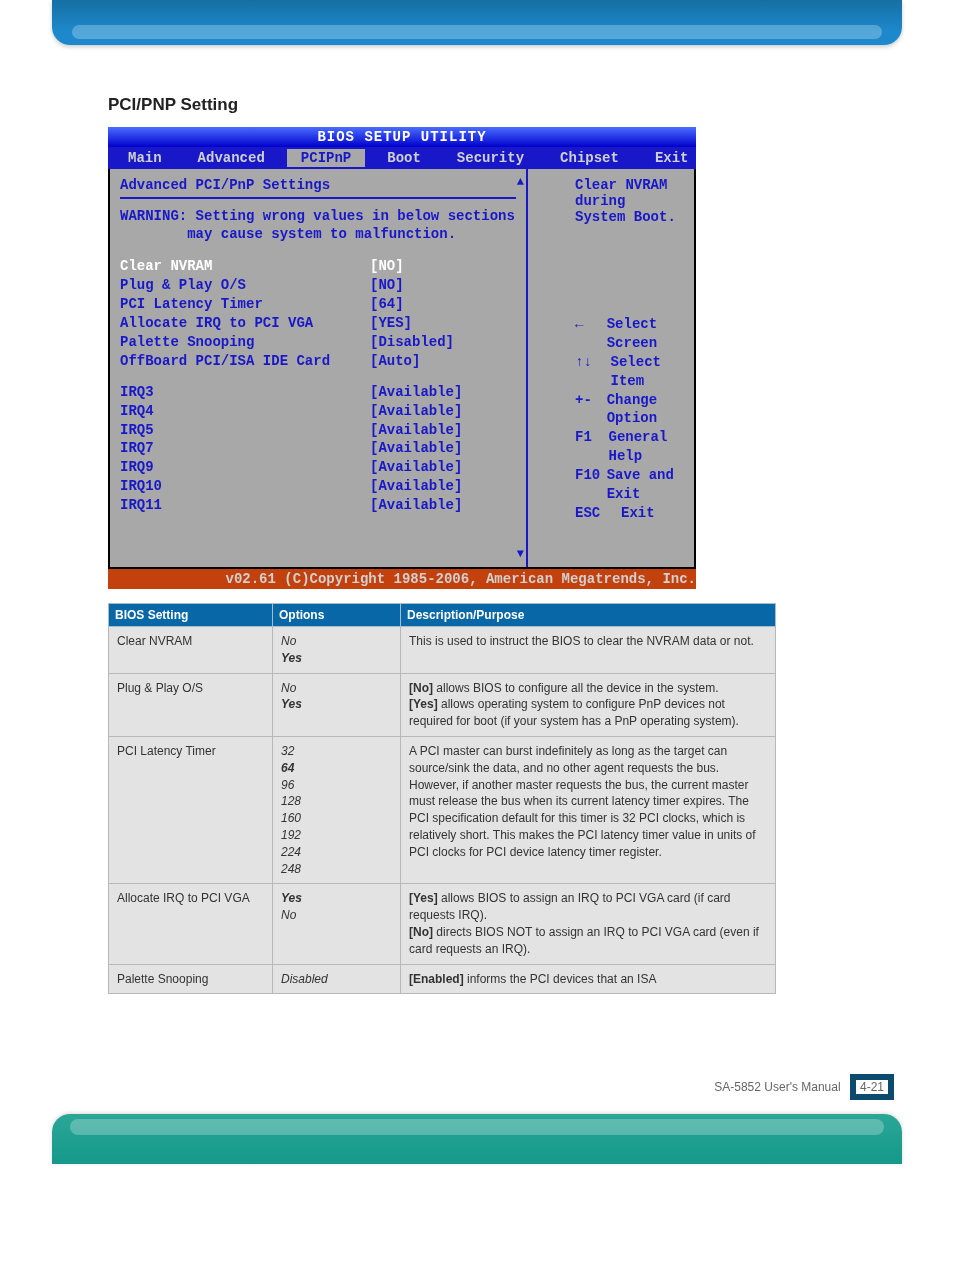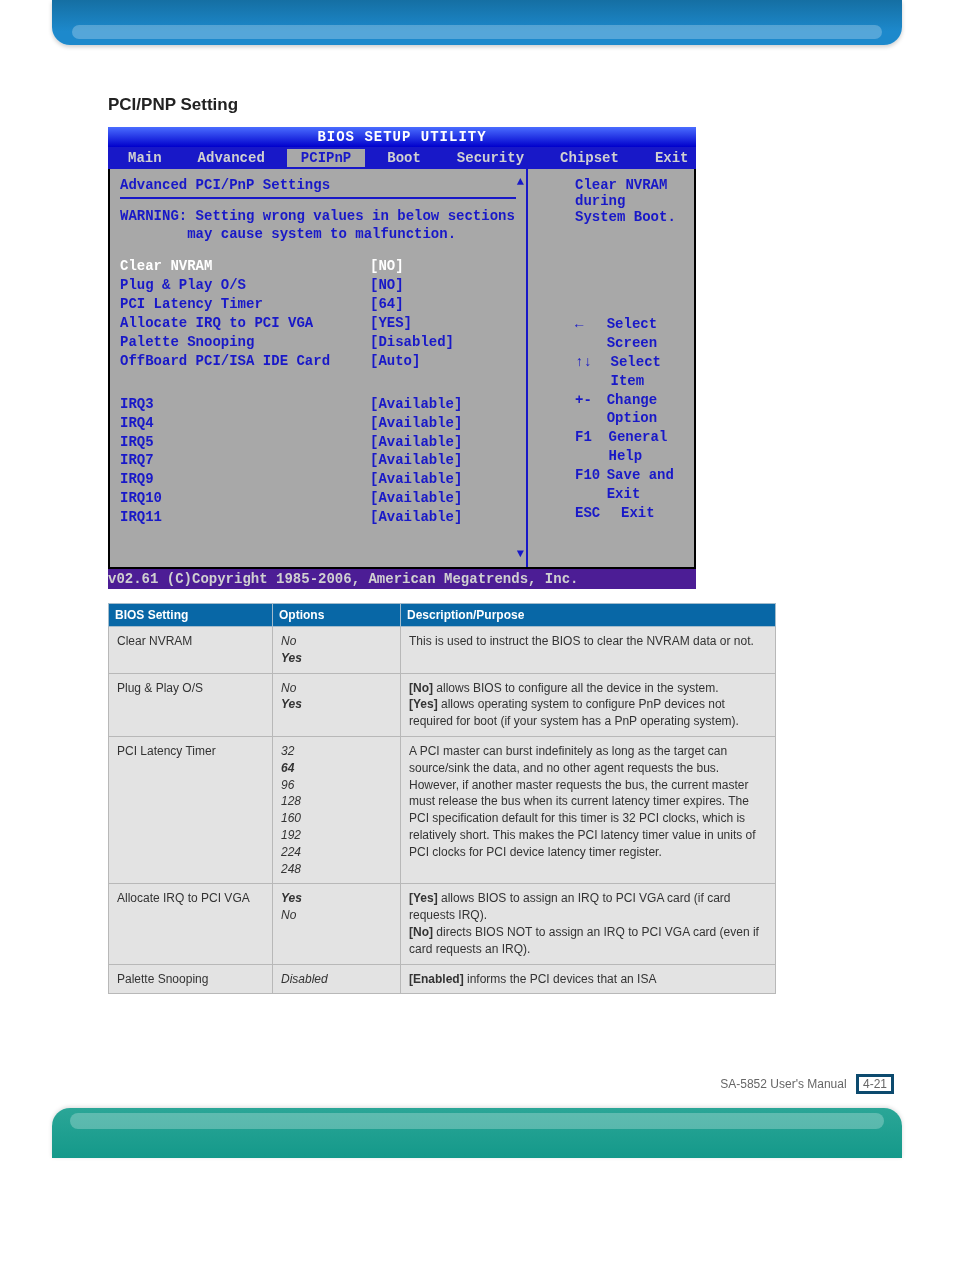--- a/index.html
+++ b/index.html
@@ -107,23 +107,23 @@
   }
   .bios-scroll-arrow.top { top: 6px; }
   .bios-scroll-arrow.bottom { bottom: 6px; }
   .bios-help {
     margin-top: 90px;
     line-height: 1.35;
   }
   .bios-help-row { display: flex; }
   .bios-help-row .k { width: 46px; }
   .bios-footer {
-    background: #4c1d95;
+    background: #c2410c;
     color: #d0d0d0;
-    text-align: left;
+    text-align: right;
     padding: 2px 0;
   }
 
   .opt-table {
     margin: 14px 0 0 56px;
     width: 668px;
     border-collapse: collapse;
     font-size: 12px;
     color: #333;
   }
@@ -146,40 +146,40 @@
   .opt-table td:nth-child(2) { width: 128px; font-style: italic; }
 
   .page-num {
     text-align: right;
     font-size: 12px;
     color: #666;
     margin: 40px 60px 14px 0;
   }
   .page-num .n {
     display: inline-block;
-    border: 3px solid #0c4a6e;
+    border: 6px solid #0c4a6e;
     padding: 0 4px;
     margin-left: 6px;
   }
   .bottom-banner {
     height: 50px;
     margin: 0 52px 10px 52px;
     background: linear-gradient(180deg, #2ba697 0%, #14998a 100%);
     border-radius: 18px 18px 0 0;
     position: relative;
     box-shadow: 0 -1px 4px rgba(0,0,0,0.15);
   }
   .bottom-banner::before {
     content: "";
     position: absolute;
     top: 5px; left: 18px; right: 18px; height: 16px;
     background: rgba(255,255,255,0.25);
     border-radius: 10px;
   }
-  .irq-block { margin-top: 24px; }
+  .irq-block { margin-top: 12px; }
 </style>
 </head>
 <body>
 
 <div class="top-banner"></div>
 
 <div class="content">
 
   <div class="section-title">PCI/PNP Setting</div>
 

